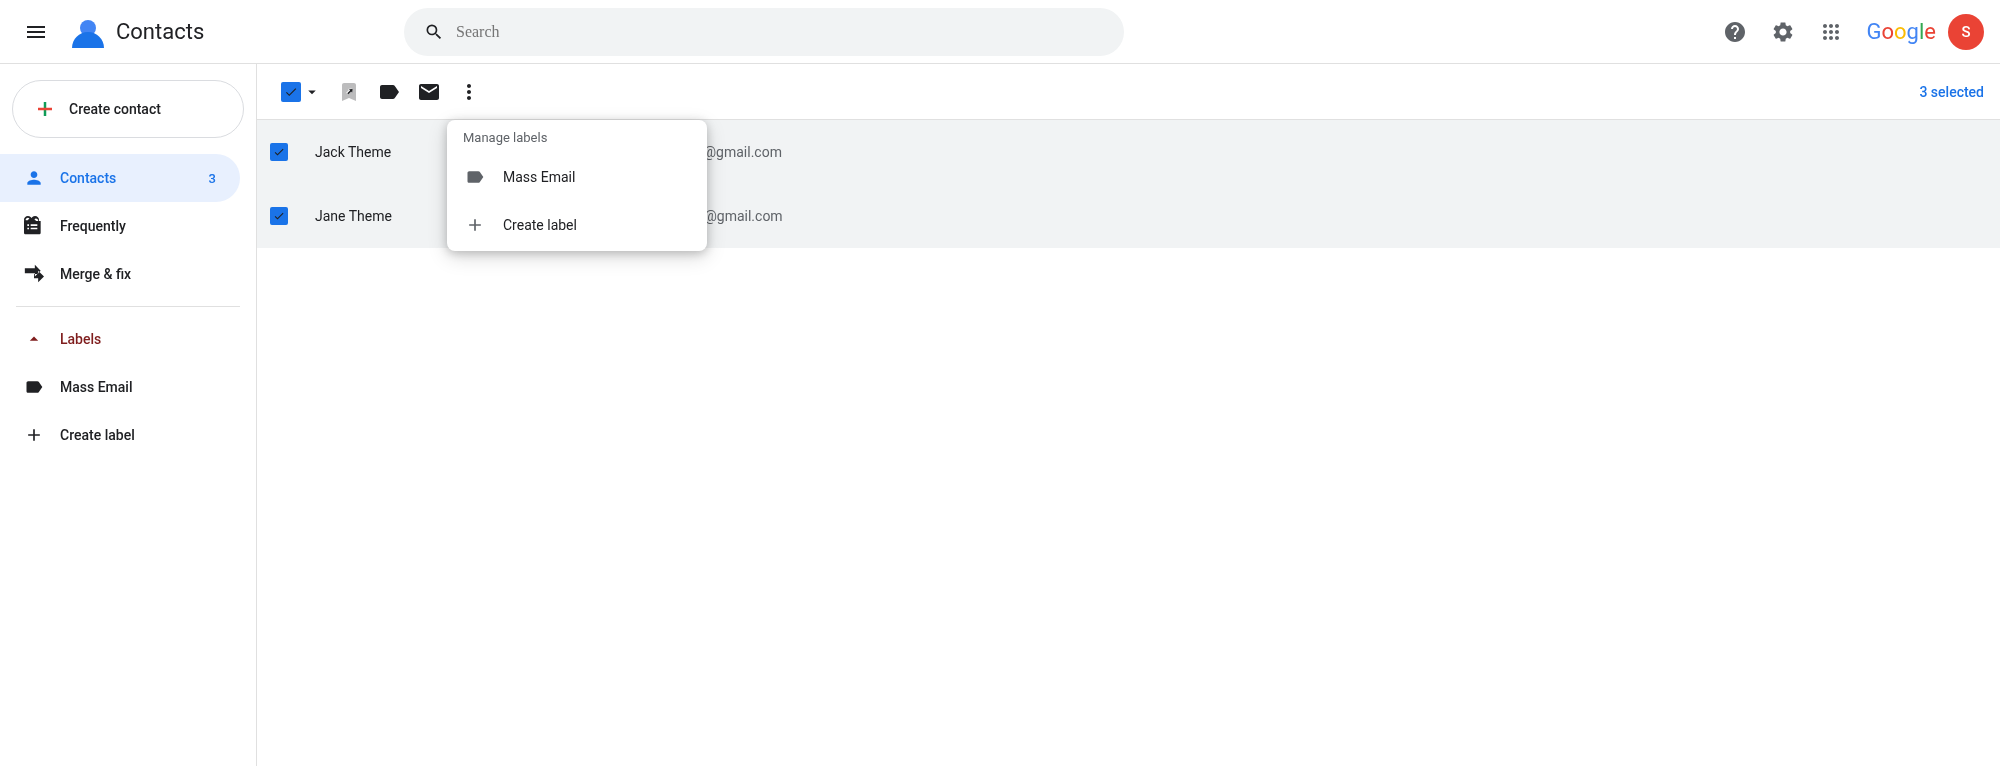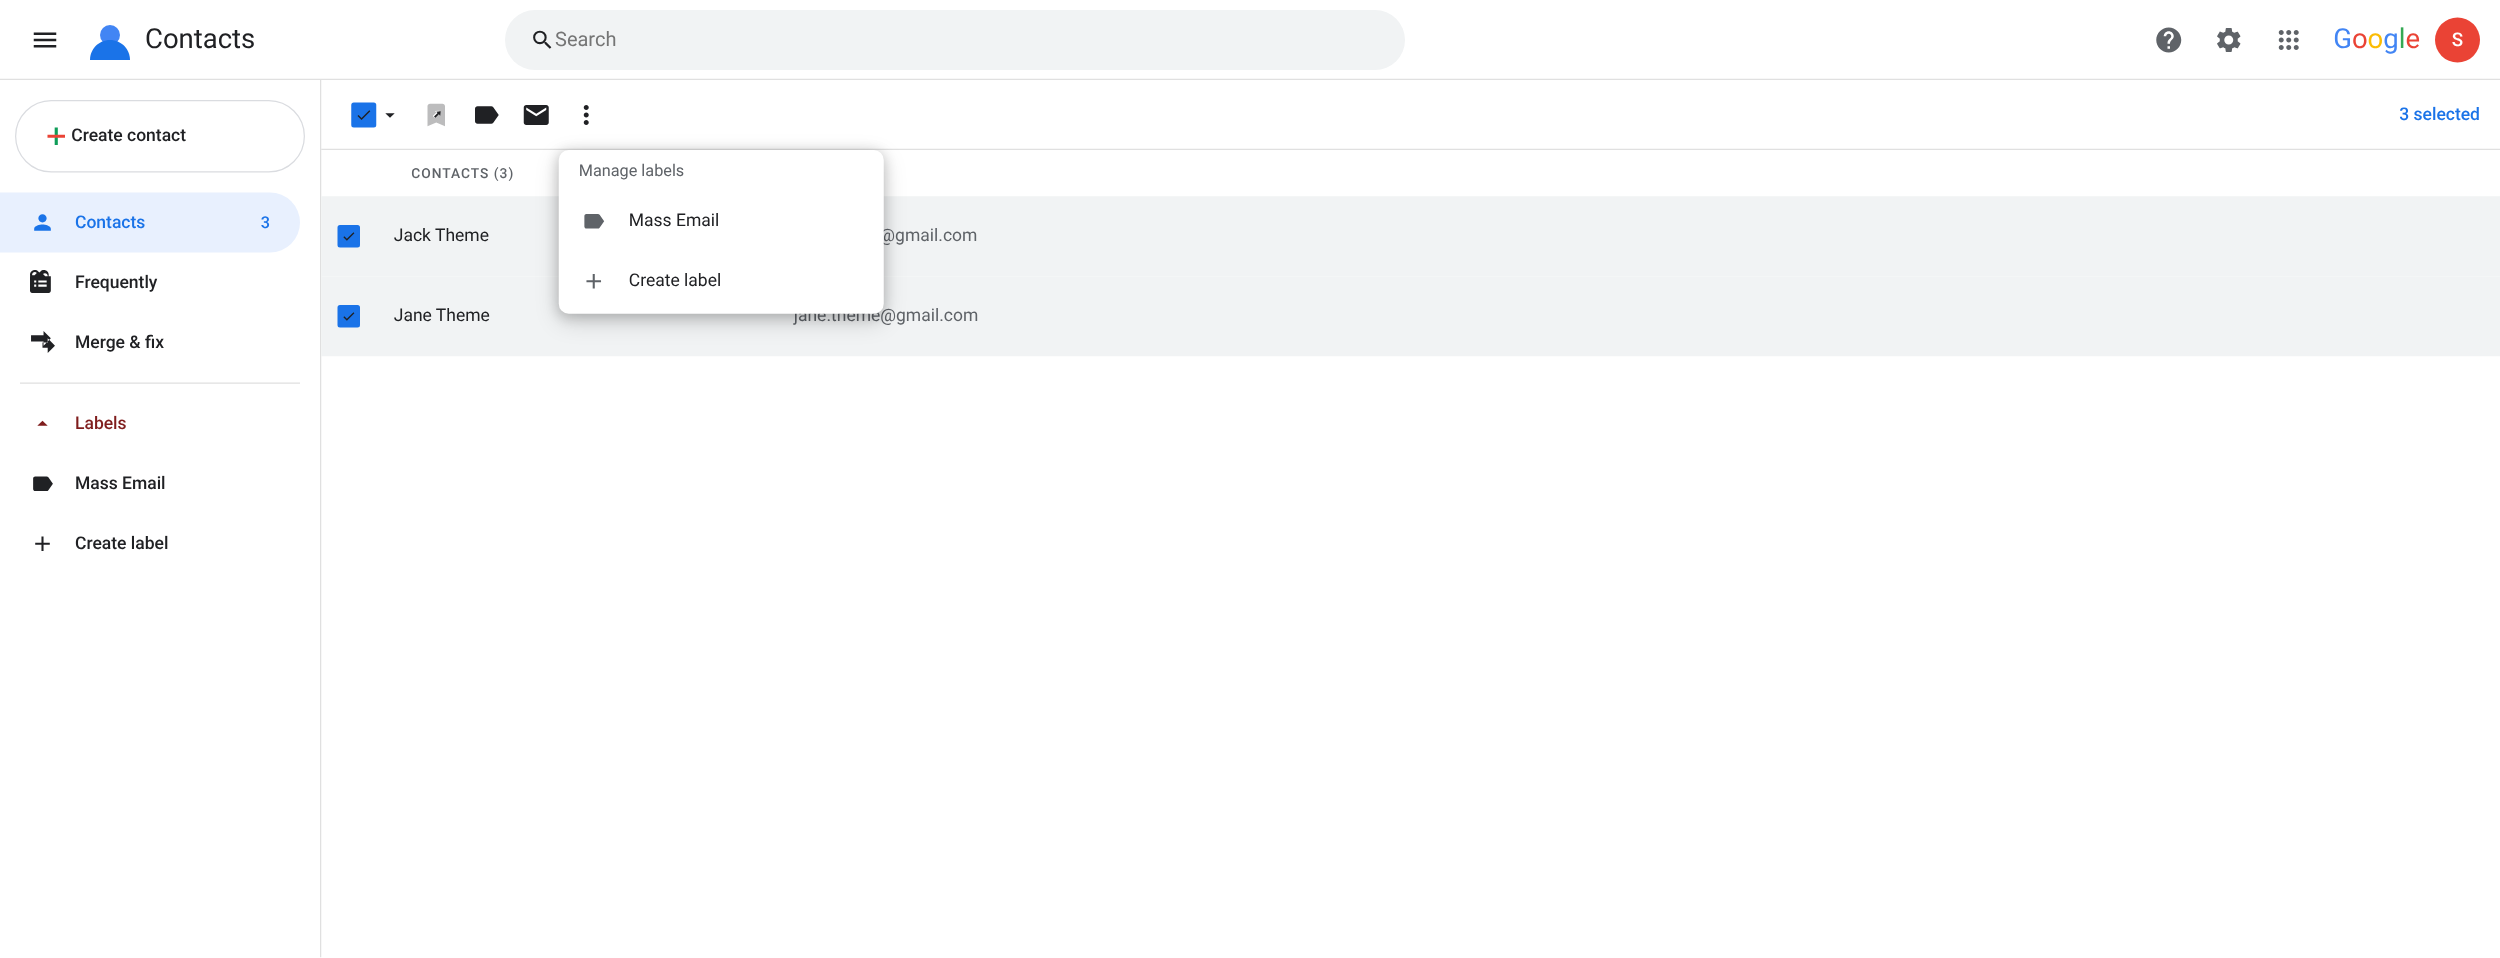--- a/index.html
+++ b/index.html
@@ -37,20 +37,22 @@
     }
     .search-bar {
       flex: 1;
       max-width: 720px;
       display: flex;
       align-items: center;
       background: #f1f3f4;
       border-radius: 24px;
       height: 48px;
       padding: 4px 20px;
+      gap: 12px;
+      font-family: Liberation Serif, serif;
     }
     .search-bar input {
       border: none; background: transparent; outline: none;
       font-size: 16px; color: #202124; flex: 1; font-family: inherit;
     }
     .header-right {
       display: flex;
       align-items: center;
       gap: 8px;
       margin-left: auto;
@@ -83,21 +85,21 @@
     }
 
     
     .sidebar {
       width: 256px;
       flex-shrink: 0;
       padding: 8px 0;
       overflow-y: auto;
     }
     .create-btn {
-      display: flex; align-items: center; 
+      display: flex; align-items: center; gap: 12px;
       margin: 8px 12px 16px 12px;
       padding: 16px 20px;
       border-radius: 50px;
       border: 1px solid #dadce0;
       cursor: pointer;
       font-size: 14px; font-weight: 500; color: #202124;
       background: white;
     }
     .nav-item {
       display: flex; align-items: center; gap: 16px;
@@ -410,21 +412,20 @@
                 <path d="M19 13h-6v6h-2v-6H5v-2h6V5h2v6h6v2z"></path>
               </svg>
           </div>
           <span>Create label</span>
         </div>
       </div>
 
     </div>
 
     <div>
-      <div class="contacts-header">CONTACTS (3)</div>
 
       <div class="contact-row selected">
         <div class="checkbox-area">
           <div class="checkbox checked">
             <svg width="12" height="12" viewBox="0 0 24 24" fill="white">
                 <path d="M9 16.17L4.83 12l-1.42 1.41L9 19 21 7l-1.41-1.41z"></path>
               </svg>
           </div>
         </div>
         <span class="contact-name">Jack Theme</span>

